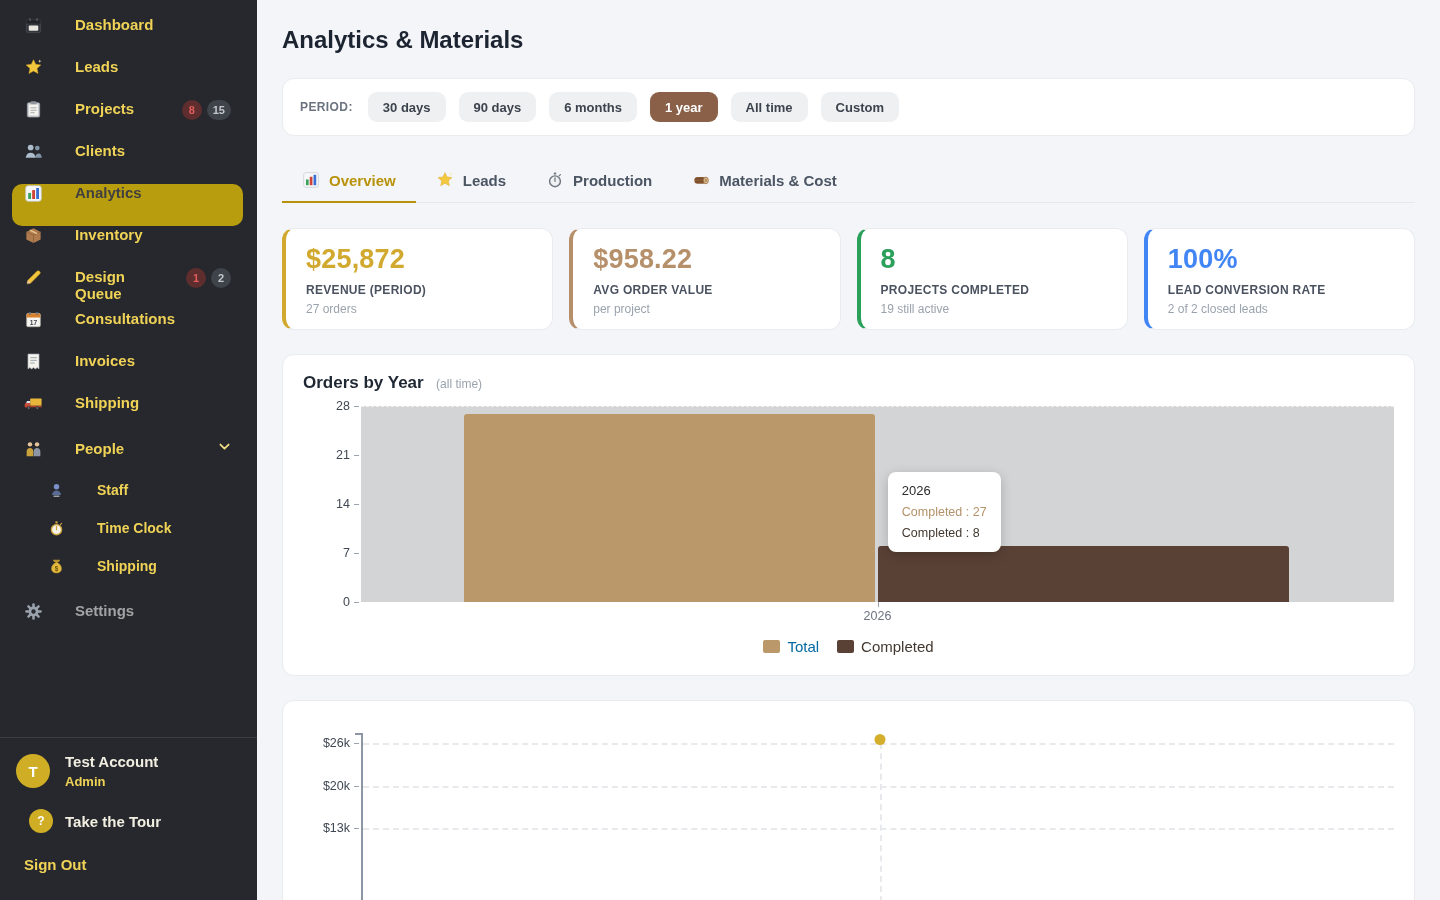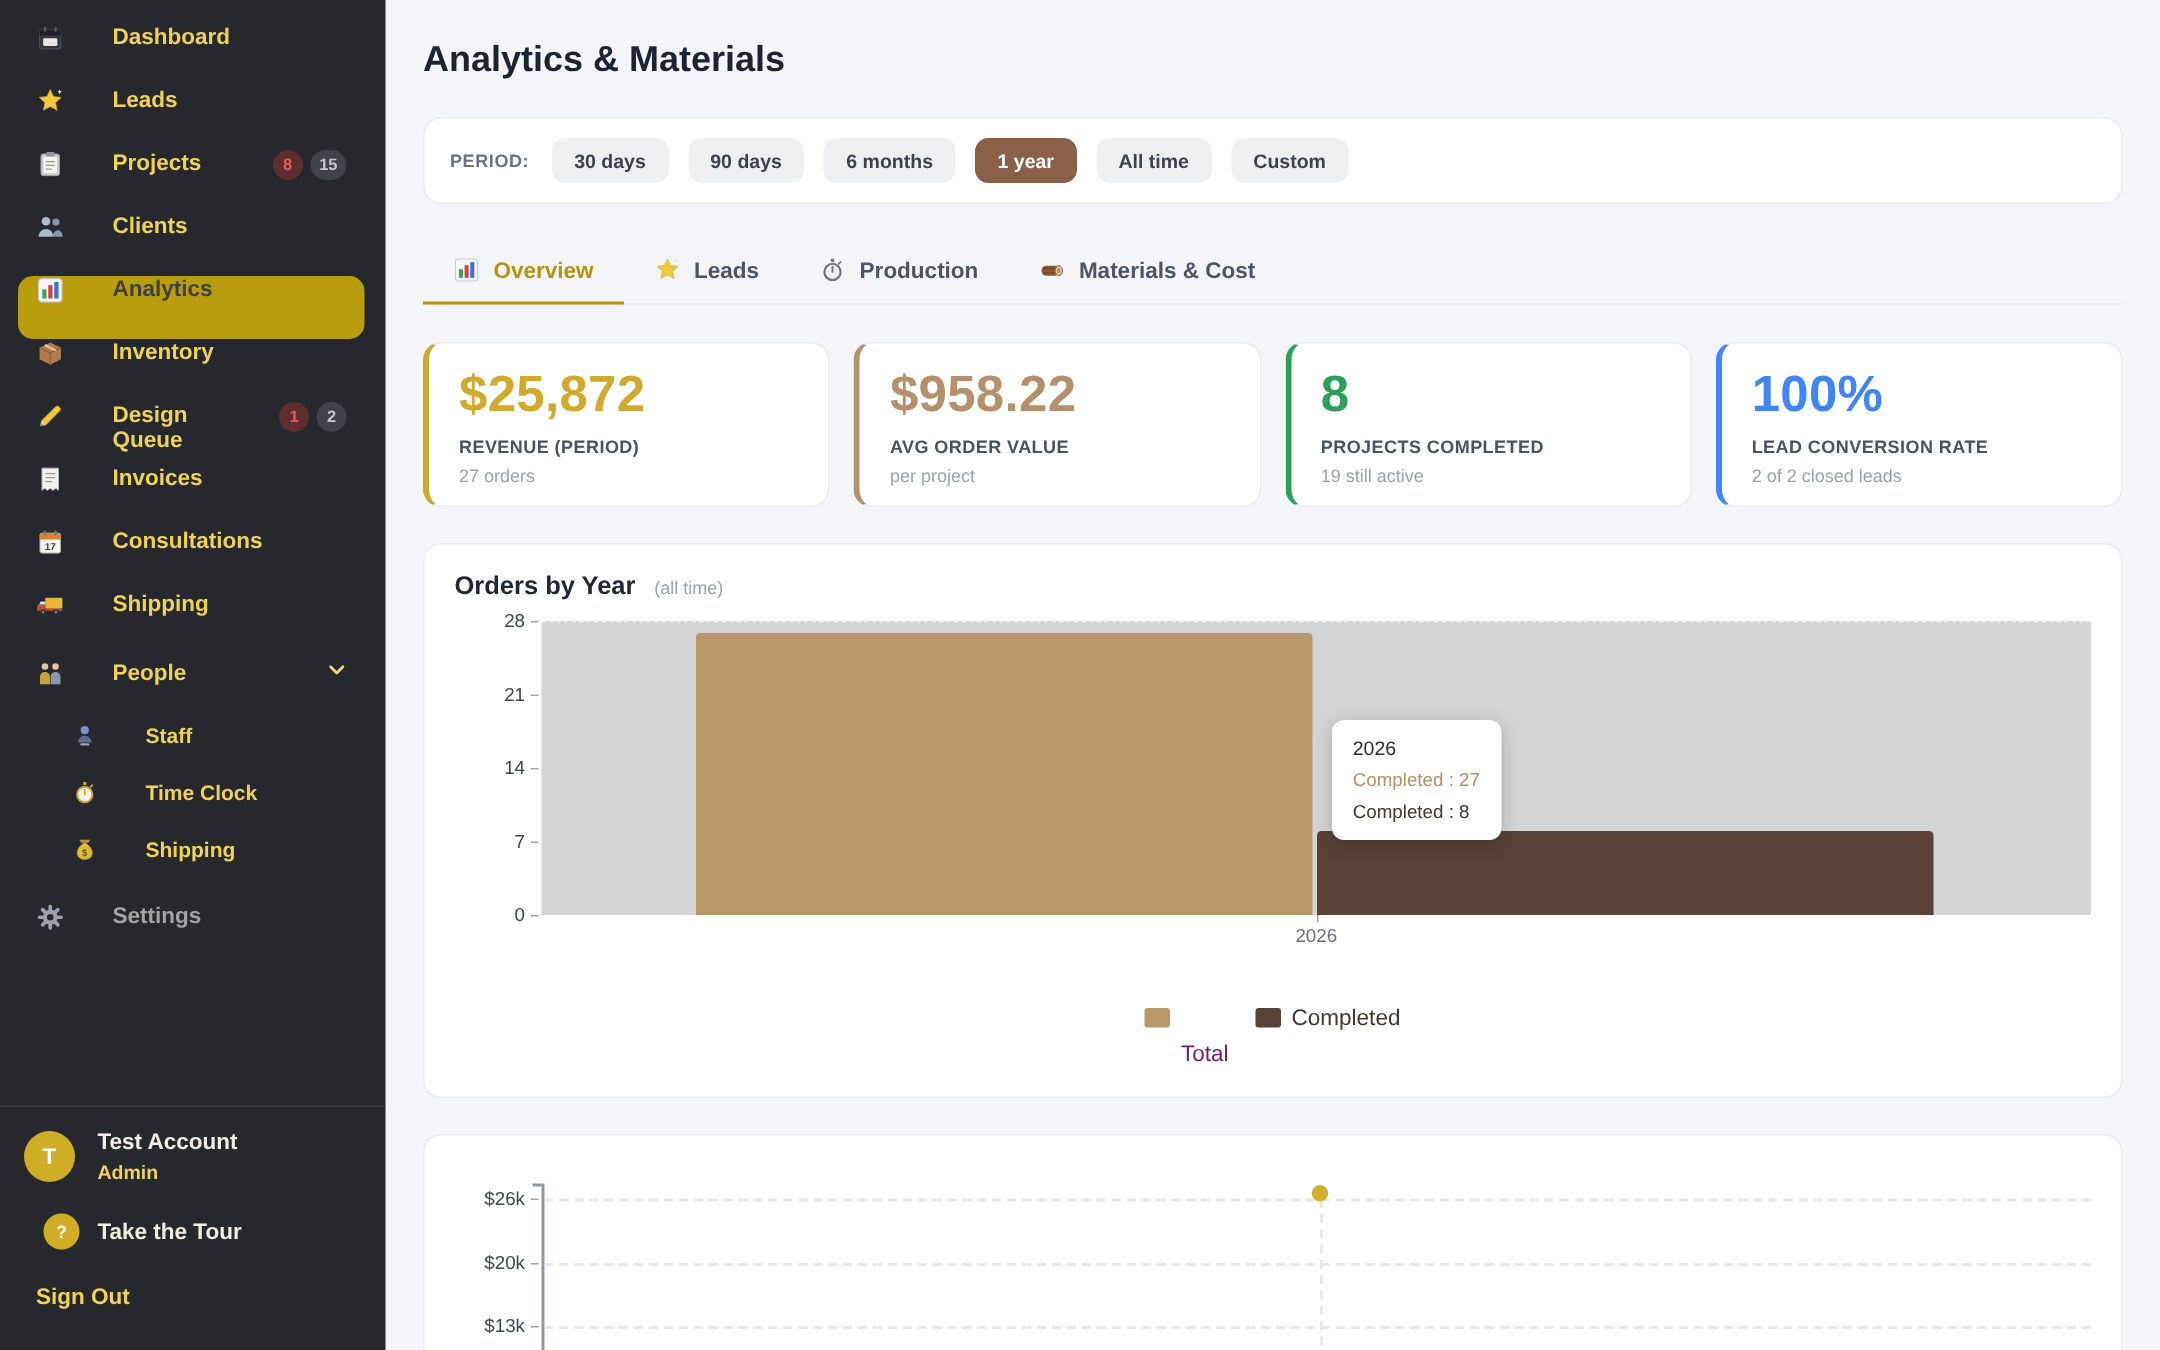--- a/index.html
+++ b/index.html
@@ -49,21 +49,21 @@
   .pill { height:30px; padding:0 15px; border-radius:9px; background:#eef0f2; color:#3c434d;
           font-size:13px; font-weight:700; display:flex; align-items:center; cursor:pointer; }
   .pill.active { background:#8a6148; color:#fff; }
   .tabs { display:flex; margin-top:24px; border-bottom:1px solid #e4e7eb; }
   .tab { display:flex; align-items:center; gap:9px; padding:11px 20px 12px; font-size:15px; font-weight:600;
          color:#4b5563; cursor:pointer; border-bottom:2px solid transparent; margin-bottom:-1px; }
   .tab.active { color:#b8920a; border-bottom-color:#b8920a; }
   .tab .icon { width:18px; height:18px; }
   .kpis { display:flex; gap:16px; margin-top:25px; }
   .kpi { flex:1; background:#fff; border:1px solid #e9ebee; border-left-width:4px; border-radius:12px; padding:15px 20px 13px; }
-  .kpi-value { font-size:34px; font-weight:700; letter-spacing:.2px; }
+  .kpi-value { font-size:27px; font-weight:700; letter-spacing:.2px; }
   .kpi-label { font-size:12px; font-weight:700; color:#4a5260; margin-top:8px; letter-spacing:.3px; }
   .kpi-sub { font-size:12px; color:#9aa3ad; margin-top:5px; }
   .chart-card { background:#fff; border:1px solid #e9ebee; border-radius:12px; margin-top:24px; padding:18px 20px 20px; }
   .chart-title { font-size:17px; font-weight:700; color:#1f2733; }
   .chart-sub { font-size:12px; color:#9aa3ad; margin-left:8px; }
   .chart-body { display:flex; margin-top:13px; }
   .ylabels { width:58px; position:relative; height:196px; }
   .ytick { position:absolute; right:11px; transform:translateY(-50%); font-size:12.5px; color:#3f4752; }
   .ytick i { position:absolute; right:-9px; top:50%; width:5px; height:1px; background:#9aa3ad; }
   .plot { flex:1; position:relative; height:196px; background:#d3d4d6; border-top:1px dashed #eceef0; }
@@ -167,40 +167,40 @@
             <path d="M3.2 16.8l.9-3.8 2.9 2.9z" fill="#edc9b0"></path>
             <path d="M3.2 16.8l1.1-1.1.8.8z" fill="#4a4a4a"></path>
           </svg>
         </span>
         <span data-name="sidebar-item-label">Design Queue</span>
         <span class="badges" data-name="badge-group">
           <span class="badge red" data-name="notification-badge">1</span>
           <span class="badge gray" data-name="notification-badge">2</span>
         </span>
       </div>
-      <div class="nav-item" data-name="sidebar-item-invoices">
-        <span class="icon" data-name="receipt-icon">
-          <svg viewBox="0 0 20 20">
-            <path d="M4.2 2.2h11.6v15.6l-1.9-1.4-2 1.4-1.9-1.4-2 1.4-1.9-1.4-1.9 1.4z" fill="#f4f2ec" stroke="#aab0b9" stroke-width="0.7"></path>
-            <path d="M6.6 6h6.8M6.6 8.8h6.8M6.6 11.6h4.6" stroke="#8d96a5" stroke-width="0.9"></path>
-          </svg>
-        </span>
-        <span data-name="sidebar-item-label">Invoices</span>
-      </div>
       <div class="nav-item" data-name="sidebar-item-consultations">
         <span class="icon" data-name="calendar-date-icon">
           <svg viewBox="0 0 20 20">
             <rect x="2.8" y="3.6" width="14.4" height="14" rx="1.4" fill="#f6f5f1" stroke="#b5b0a4" stroke-width="0.7"></rect>
             <path d="M2.8 5a1.4 1.4 0 0 1 1.4-1.4h11.6A1.4 1.4 0 0 1 17.2 5v3H2.8z" fill="#d9822b"></path>
             <rect x="5.4" y="1.8" width="1.6" height="3.4" rx="0.8" fill="#6b7280"></rect>
             <rect x="13" y="1.8" width="1.6" height="3.4" rx="0.8" fill="#6b7280"></rect>
             <text x="10" y="15.6" font-size="7" text-anchor="middle" fill="#3f434a" font-weight="bold" font-family="sans-serif">17</text>
           </svg>
         </span>
         <span data-name="sidebar-item-label">Consultations</span>
+      </div>
+      <div class="nav-item" data-name="sidebar-item-invoices">
+        <span class="icon" data-name="receipt-icon">
+          <svg viewBox="0 0 20 20">
+            <path d="M4.2 2.2h11.6v15.6l-1.9-1.4-2 1.4-1.9-1.4-2 1.4-1.9-1.4-1.9 1.4z" fill="#f4f2ec" stroke="#aab0b9" stroke-width="0.7"></path>
+            <path d="M6.6 6h6.8M6.6 8.8h6.8M6.6 11.6h4.6" stroke="#8d96a5" stroke-width="0.9"></path>
+          </svg>
+        </span>
+        <span data-name="sidebar-item-label">Invoices</span>
       </div>
       <div class="nav-item" data-name="sidebar-item-shipping">
         <span class="icon" data-name="truck-icon">
           <svg viewBox="0 0 20 20">
             <rect x="6.5" y="4.8" width="12" height="7.6" rx="0.8" fill="#e8b73a"></rect>
             <path d="M1.5 9.5h5v4.5H1.5a.8.8 0 0 1-.8-.8v-2z" fill="#c94f3d"></path>
             <path d="M2.2 9.5l1-2.2h3.3v2.2z" fill="#d9e2ea"></path>
             <rect x="1" y="12.4" width="17.5" height="1.6" fill="#b4452f"></rect>
             <circle cx="5" cy="14.8" r="1.9" fill="#2f3237"></circle>
             <circle cx="5" cy="14.8" r="0.8" fill="#8d96a5"></circle>
@@ -394,21 +394,21 @@
           </div>
         </div>
     </div>
     <div class="xaxis" data-name="orders-x-axis">
       <span class="xtick" data-name="orders-x-tick"></span>
       <span class="xlabel" data-name="orders-x-label">2026</span>
     </div>
     <div class="legend" data-name="orders-legend" id="orders-legend">
         <div class="legend-item" data-name="legend-item-total">
           <span class="swatch" data-name="legend-swatch" style="background: rgb(187, 152, 105);"></span>
-          <span data-name="legend-label" style="color: #701a75; margin-top: 48px;">Total</span>
+          <span data-name="legend-label" style="color: #0369a1;">Total</span>
         </div>
         <div class="legend-item" data-name="legend-item-completed">
           <span class="swatch" data-name="legend-swatch" style="background: rgb(90, 65, 54);"></span>
           <span data-name="legend-label" style="color: rgb(67, 56, 47);">Completed</span>
         </div>
       </div>
   </section>
 
   <section class="chart-card" data-name="revenue-chart-card">
     <div class="rev-body" data-name="revenue-chart-body">

